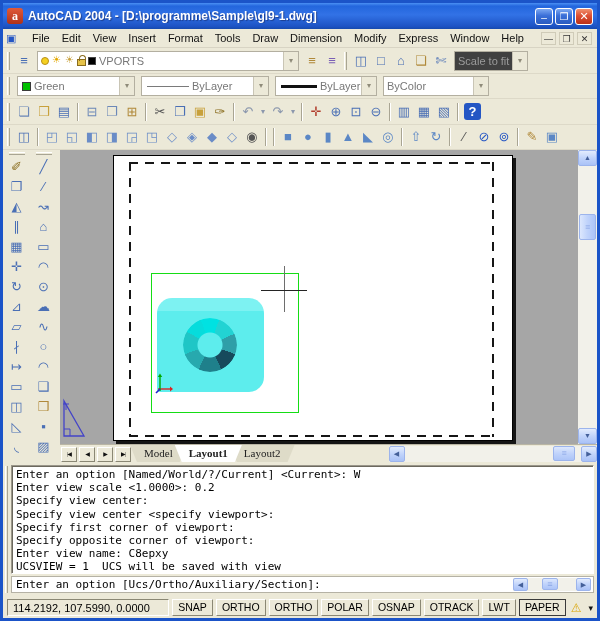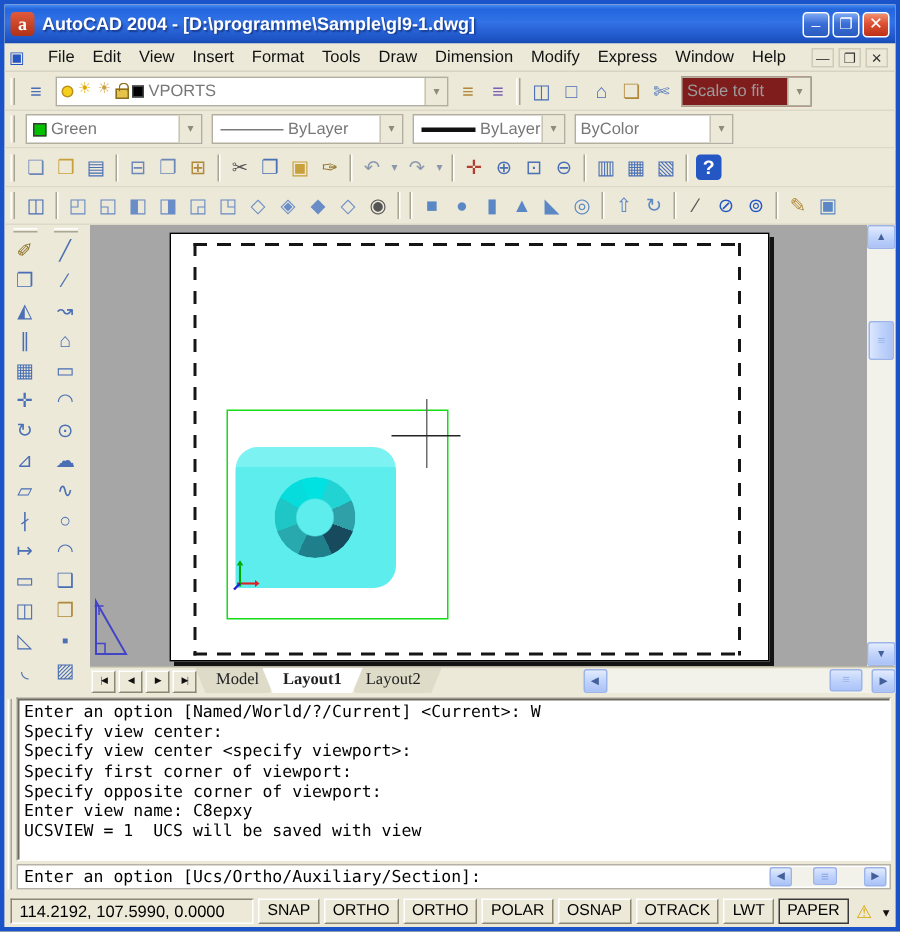--- a/index.html
+++ b/index.html
@@ -46,21 +46,21 @@
     font-size:8px; line-height:18px; text-align:center; }
   .cicons { display:flex; align-items:center; gap:2px; padding-left:3px; }
   .cicons .tbi { width:11px; font-size:10px; line-height:18px; }
   .shp { display:inline-block; }
   .shp-bulb { width:8px; height:8px; border-radius:50%; background:#f5d020; border:1px solid #b8901a; }
   .shp-lock { position:relative; width:9px; height:7px; background:#e6c34a; border:1px solid #8a6d1f; margin-top:4px; }
   .shp-lock::before { content:""; position:absolute; left:1px; top:-5px; width:5px; height:5px;
     border:1.5px solid #8a6d1f; border-bottom:none; border-radius:4px 4px 0 0; }
   .shp-swatch { width:8px; height:8px; border:1px solid #444; }
   .layercombo { width:262px; }
-  .scalecombo { width:87px; background:#7f1d1d;align-items:center; }
+  .scalecombo { width:74px; background:#404040;align-items:center; }
   .scalecombo .ctext { color:#9b9b9b; }
   .combo.c-color { width:118px; } .combo.c-ltype { width:128px; } .combo.c-lweight { width:102px; } .combo.c-pstyle { width:106px; }
   .line-thin { width:42px; height:1px; background:#7a7a7a; margin-left:5px; }
   .line-thick { width:36px; height:3px; background:#111; margin-left:5px; }
   .combo .sw { width:9px; height:9px; border:1px solid #3a3a3a; margin-left:4px; }
 
   
   .main { height:312px; display:flex; background:#ece9d8; }
   .toolbox { width:57px; display:flex; padding-top:2px; }
   .tcol { width:27px; display:flex; flex-direction:column; align-items:center; }
@@ -396,20 +396,21 @@
           <div class="sbtn-arrow">▶</div>
         </div>
       </div>
     </div>
   </div>
 
   <div class="cmdwin">
     <div class="cmdgrip"></div>
     <div class="cmdhist">
         <div class="cmdline">Enter an option [Named/World/?/Current] &lt;Current&gt;: W</div>
+        <div class="cmdline">Enter view scale &lt;1.0000&gt;: 0.2</div>
         <div class="cmdline">Specify view center:</div>
         <div class="cmdline">Specify view center &lt;specify viewport&gt;:</div>
         <div class="cmdline">Specify first corner of viewport:</div>
         <div class="cmdline">Specify opposite corner of viewport:</div>
         <div class="cmdline">Enter view name: C8epxy</div>
         <div class="cmdline">UCSVIEW = 1  UCS will be saved with view</div>
       </div>
     <div class="cmdprompt">
       <span class="ptext">Enter an option [Ucs/Ortho/Auxiliary/Section]:</span>
       <div class="minihs">

